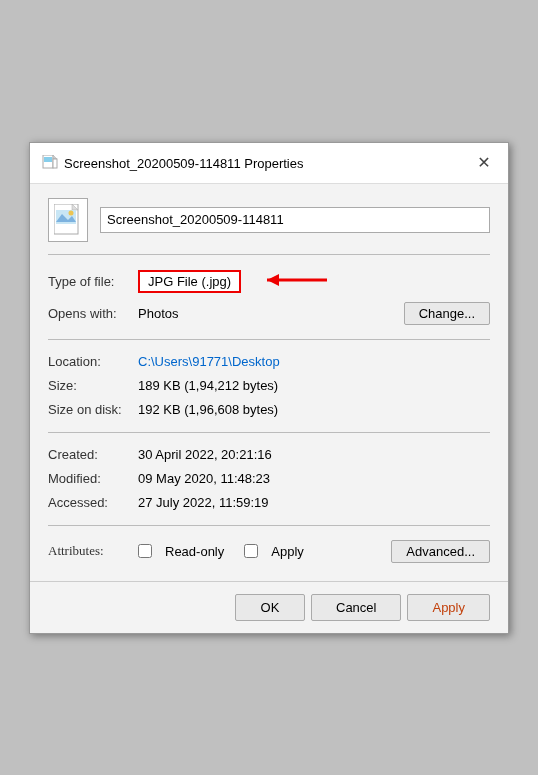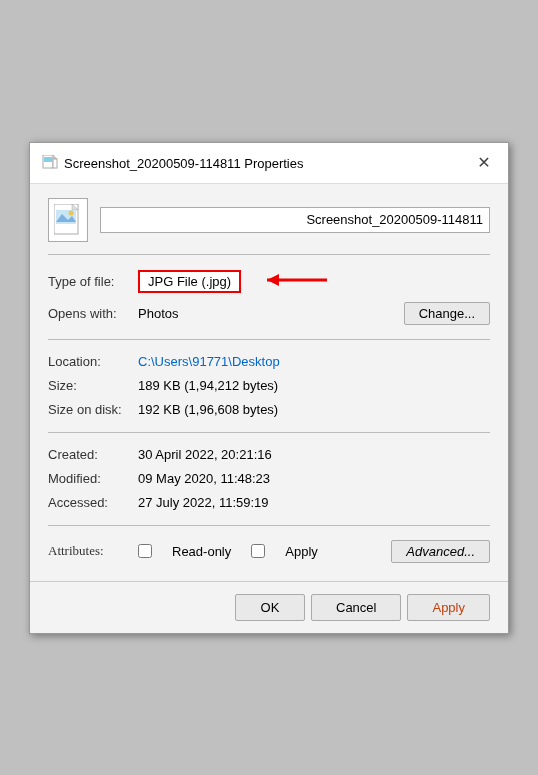--- a/index.html
+++ b/index.html
@@ -110,21 +110,20 @@
       flex-shrink: 0;
     }
 
     .file-name-input {
       flex: 1;
       border: 1px solid #aaa;
       padding: 3px 6px;
       font-size: 13px;
       background: #fff;
       height: 26px;
-      text-align: right;
     }
 
     .separator {
       border: none;
       border-top: 1px solid #bbb;
       margin: 10px 0;
     }
 
     .info-row {
       display: flex;
@@ -197,38 +196,37 @@
     .checkbox-group {
       display: flex;
       align-items: center;
       gap: 20px;
       flex: 1;
     }
 
     .checkbox-item {
       display: flex;
       align-items: center;
-      gap: 20px;
+      gap: 13px;
       justify-content: space-between;
     }
 
     .checkbox-item input[type="checkbox"] {
       width: 14px;
       height: 14px;
       cursor: pointer;
     }
 
     .advanced-btn {
       padding: 3px 14px;
       border: 1px solid #aaa;
       background: #e9e9e9;
       cursor: pointer;
       font-size: 13px;
       border-radius: 2px;
-      font-style: italic;
     }
 
     .dialog-footer {
       display: flex;
       justify-content: flex-end;
       gap: 6px;
       padding: 12px 18px;
       border-top: 1px solid #ccc;
       background: #f3f3f3;
     }

